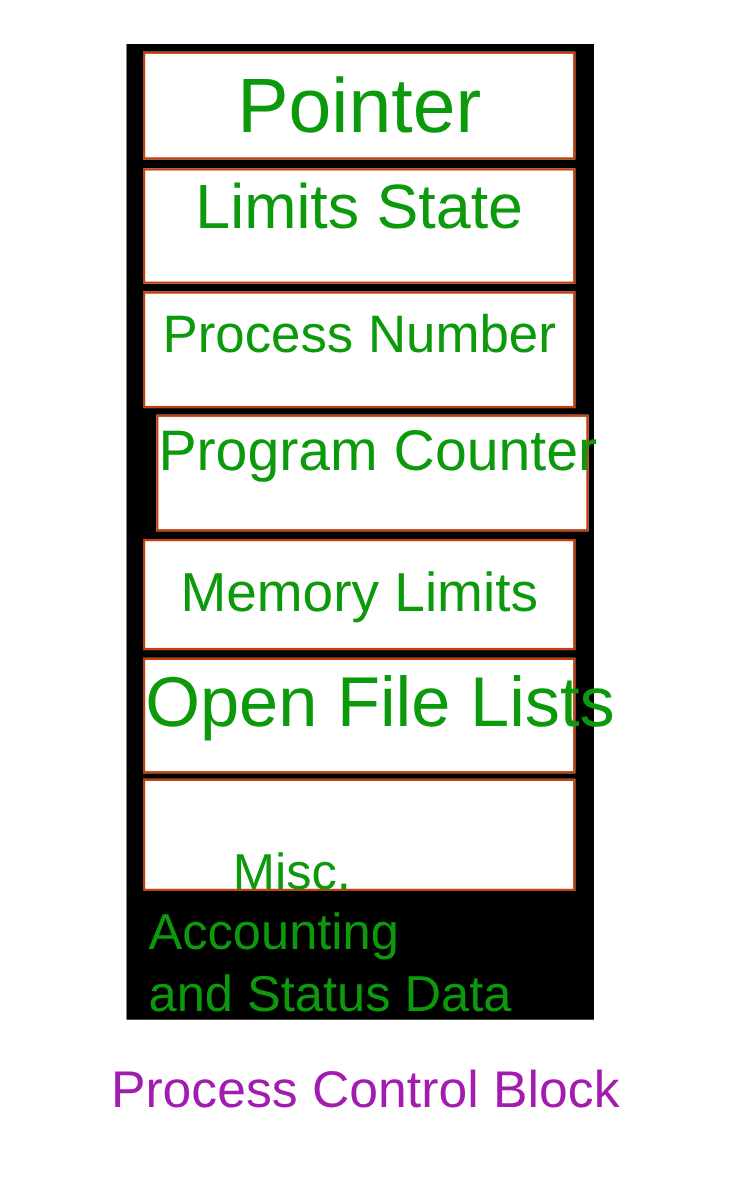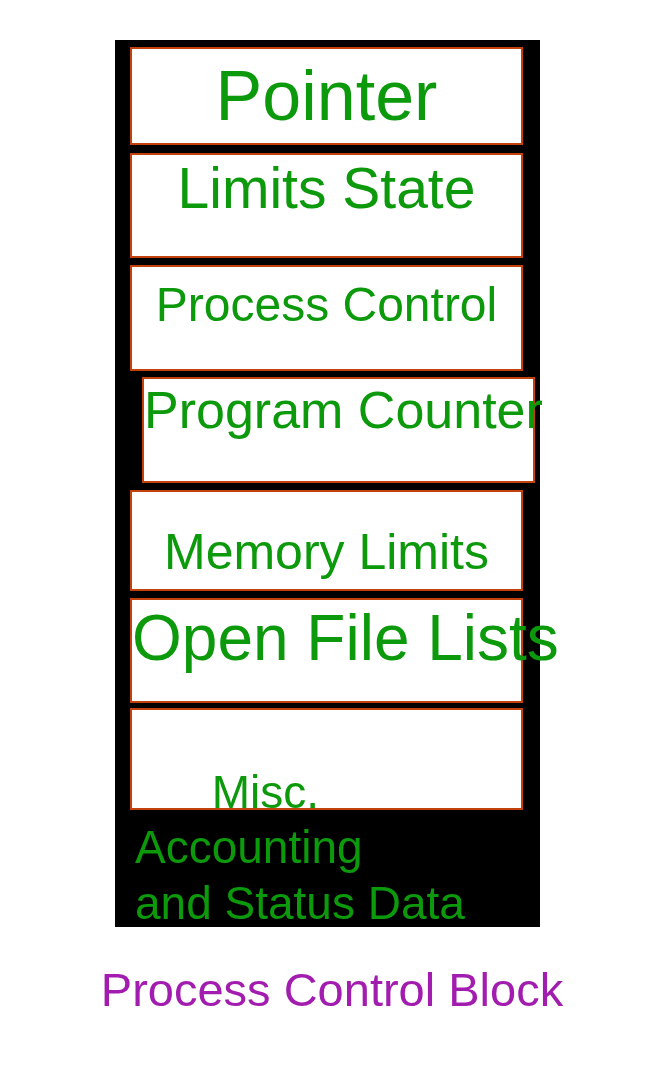--- a/index.html
+++ b/index.html
@@ -37,21 +37,21 @@
     line-height: 1;
     white-space: nowrap;
     overflow: visible;
   }
   
   .r1 { height: 98px;  margin-bottom: 8px; font-size: 70px; display: flex; align-items: center; justify-content: center; }
   .r2 { height: 105px; margin-bottom: 7px; font-size: 57px; padding-top: 5px;  }
   .r3 { height: 106px; margin-bottom: 6px; font-size: 48px; padding-top: 14px; }
   .r4 { height: 106px; margin-bottom: 7px; font-size: 52px; padding-top: 5px; margin-left: 12px;  }
   .r5 { height: 106px; margin-bottom: 6px; font-size: 50px; padding-top: 13px; }
-  .r6 { height: 101px; margin-bottom: 7px; font-size: 50px; padding-top: 35px; }
+  .r6 { height: 101px; margin-bottom: 7px; font-size: 50px; padding-top: 21px; }
   .r7 { height: 105px; margin-bottom: 5px; font-size: 64px; padding-top: 6px;  }
   .r8 { height: 102px; font-size: 46px; line-height: 1.2; text-align: left;
         padding: 0 0 18px 3px; white-space: pre-wrap; }
   .caption {
     position: absolute;
     left: 0;
     top: 966px;
     width: 664px;
     text-align: center;
     font-size: 47px;
@@ -66,21 +66,21 @@
 <div class="canvas">
 
   <div class="pcb-frame">
     <div class="pcb-row r1">
       <span>Pointer</span>
     </div>
     <div class="pcb-row r2">
       <span>Limits State</span>
     </div>
     <div class="pcb-row r3">
-      <span>Process Control</span>
+      <span>Process Number</span>
     </div>
     <div class="pcb-row r4">
       <span>Program Counter</span>
     </div>
     <div class="pcb-row r6">
       <span>Memory Limits</span>
     </div>
     <div class="pcb-row r7">
       <span>Open File Lists</span>
     </div>

